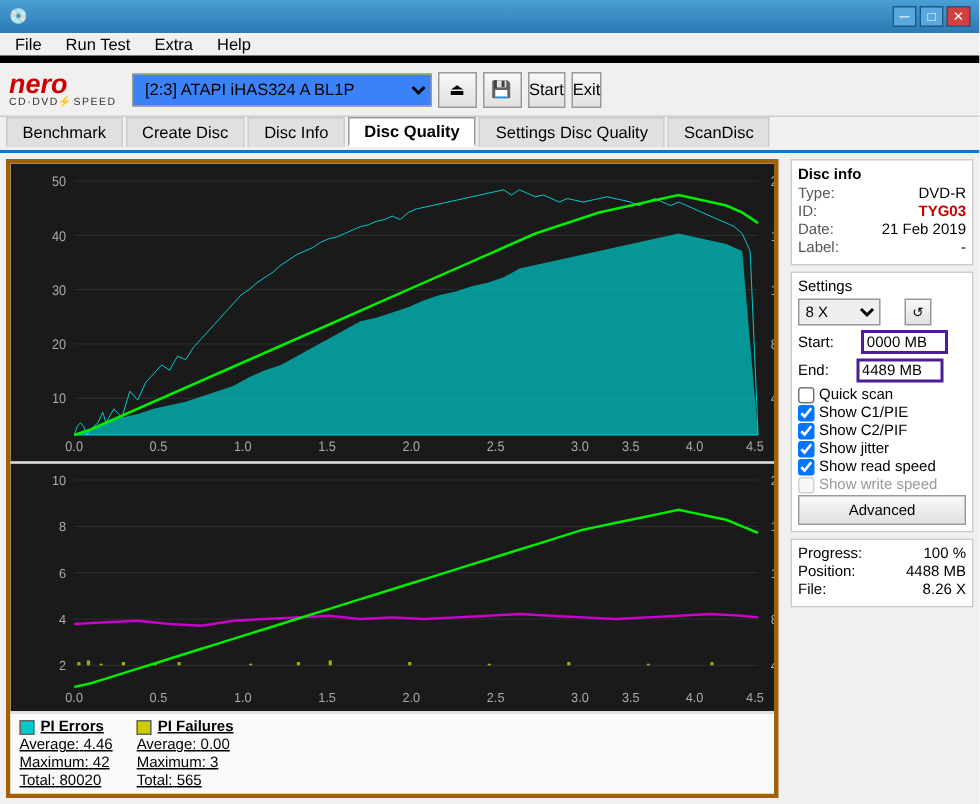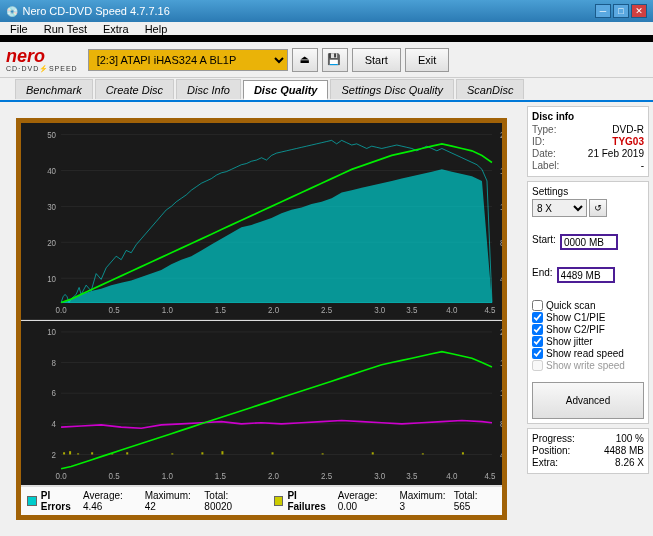--- a/index.html
+++ b/index.html
@@ -24,62 +24,61 @@
     }
     .title-bar-btn.close { background: #d04040; }
 
     
     .menu-bar {
       background: #f0f0f0;
       height: 20px;
       display: flex;
       align-items: center;
       padding: 0 4px;
-      border-bottom: 7px solid #000000;
+      border-bottom: 5px solid #000000;
       gap: 4px;
     }
     .menu-item { padding: 2px 6px; font-size: 11px; cursor: pointer; }
 
     
     .toolbar {
       background: #f0f0f0;
       height: 36px;
       display: flex;
       align-items: center;
       padding: 0 6px;
       gap: 4px;
       border-bottom: 1px solid #ccc;
     }
     .nero-logo { display: flex; flex-direction: column; margin-right: 6px; }
     .nero-logo-top { color: #cc0000; font-size: 18px; font-weight: bold; font-style: italic; line-height: 1; }
     .nero-logo-bottom { color: #333; font-size: 7px; letter-spacing: 1px; line-height: 1; }
     .drive-select {
       height: 22px; width: 200px; font-size: 11px; border: 1px solid #999;
-      background: #eab308; padding: 0 4px;
+      background: #3b82f6; padding: 0 4px;
     }
     .toolbar-btn {
-      height: 24px; padding: 0 12px; font-size: 11px; border: 1px solid #999;
+      height: 24px; padding: 0 0; font-size: 11px; border: 1px solid #999;
       background: linear-gradient(to bottom, #f8f8f8, #e0e0e0);
       cursor: pointer; display: flex; align-items: center; justify-content: center;
     }
     .toolbar-icon-btn {
       width: 26px; height: 24px; border: 1px solid #999;
       background: linear-gradient(to bottom, #f8f8f8, #e0e0e0);
       cursor: pointer; display: flex; align-items: center; justify-content: center;
     }
 
     
     .tabs {
       background: #f0f0f0;
       height: 24px;
       display: flex;
-      align-items: center;
-      padding: 0 15px;
+      align-items: flex-start;
+      padding: 0 4px;
       border-bottom: 2px solid #0078d7;
-      font-style: italic;
     }
     .tab {
       padding: 3px 10px; font-size: 11px; cursor: pointer;
       border: 1px solid #ccc; border-bottom: none;
       background: #e0e0e0; margin-right: 2px;
       height: 20px; display: flex; align-items: center;
     }
     .tab.active {
       background: white; border-color: #999; border-bottom: 2px solid white;
       margin-bottom: -2px; font-weight: 600;
@@ -89,24 +88,25 @@
     .main-content {
       display: flex;
       height: calc(536px - 22px - 20px - 36px - 24px);
       background: #f0f0f0;
     }
 
     
     .chart-area {
       flex: 1;
       background: white;
-      border: 5px solid #a16207;
-      margin: 16px;
+      border: 3px solid #a16207;
+      margin: 4px;
       display: flex;
       flex-direction: column;
+      text-decoration: underline;
     }
 
     
     .right-panel {
       width: 130px;
       padding: 4px;
       display: flex;
       flex-direction: column;
       gap: 4px;
       font-size: 10px;
@@ -122,30 +122,30 @@
     .info-label { color: #555; }
     .info-value { color: #000; }
     .info-value.red { color: #cc0000; font-weight: bold; }
 
     .settings-box {
       border: 1px solid #ccc;
       background: white;
       padding: 4px;
     }
     .settings-box .section-title { font-weight: normal; margin-bottom: 2px; font-size: 10px; }
-    .settings-row { display: flex; gap: 2px; margin-bottom: 17px; align-items: flex-start; }
+    .settings-row { display: flex; gap: 16px; margin-bottom: 3px; align-items: center; }
     .speed-select { width: 55px; height: 18px; font-size: 10px; border: 1px solid #999; }
     .mb-input { width: 58px; height: 16px; font-size: 10px; border: 2px solid #4c1d95; padding: 0 2px; background: white; }
     .mb-label { font-size: 10px; margin-right: 2px; }
     .checkbox-row { display: flex; align-items: center; gap: 3px; margin-bottom: 1px; }
     .checkbox-row input[type=checkbox] { width: 11px; height: 11px; }
     .checkbox-row label { font-size: 10px; }
     .advanced-btn {
-      width: 100%; height: 37px; background: linear-gradient(to bottom, #f8f8f8, #e0e0e0);
-      border: 1px solid #999; cursor: pointer; font-size: 10px; margin-top: 10px;
+      width: 100%; height: 20px; background: linear-gradient(to bottom, #f8f8f8, #e0e0e0);
+      border: 1px solid #999; cursor: pointer; font-size: 10px; margin-top: 0;
     }
     .quality-score-row { display: flex; justify-content: space-between; align-items: center; margin-top: 2px; }
     .quality-score-label { font-size: 10px; font-weight: bold; }
     .quality-score-value { font-size: 14px; font-weight: bold; color: #0000cc; }
 
     .progress-box {
       border: 1px solid #ccc;
       background: white;
       padding: 4px;
     }
@@ -161,33 +161,32 @@
     .chart-svg { width: 100%; height: 100%; }
 
     
     .stats-row {
       display: flex;
       padding: 3px 6px;
       gap: 16px;
       border-top: 1px solid #ddd;
       background: #fafafa;
     }
-    .stat-group { display: flex; flex-direction: row; gap: 1px; }
+    .stat-group { display: flex; flex-direction: column; gap: 1px; }
     .stat-header { display: flex; align-items: center; gap: 4px; font-size: 10px; font-weight: bold; }
     .stat-color-box { width: 10px; height: 10px; border: 1px solid #666; }
     .stat-line { font-size: 10px; }
     .stat-line span { font-weight: normal; }
   </style>
 </head>
 <body>
 
 <div class="title-bar">
   <div class="title-bar-left">
     <span style="font-size:10px;">💿</span>
-    <span>Nero CD-DVD Speed 4.7.7.16</span>
   </div>
   <div class="title-bar-controls">
     <div class="title-bar-btn">─</div>
     <div class="title-bar-btn">□</div>
     <div class="title-bar-btn close">✕</div>
   </div>
 </div>
 
 <div class="menu-bar">
   <span class="menu-item">File</span>
@@ -432,18 +431,18 @@
     <div class="progress-box">
       <div class="progress-row">
         <span>Progress:</span>
         <span>100 %</span>
       </div>
       <div class="progress-row">
         <span>Position:</span>
         <span>4488 MB</span>
       </div>
       <div class="progress-row">
-        <span>Extra:</span>
+        <span>File:</span>
         <span>8.26 X</span>
       </div>
     </div>
   </div>
 </div>
 
 </body></html>

